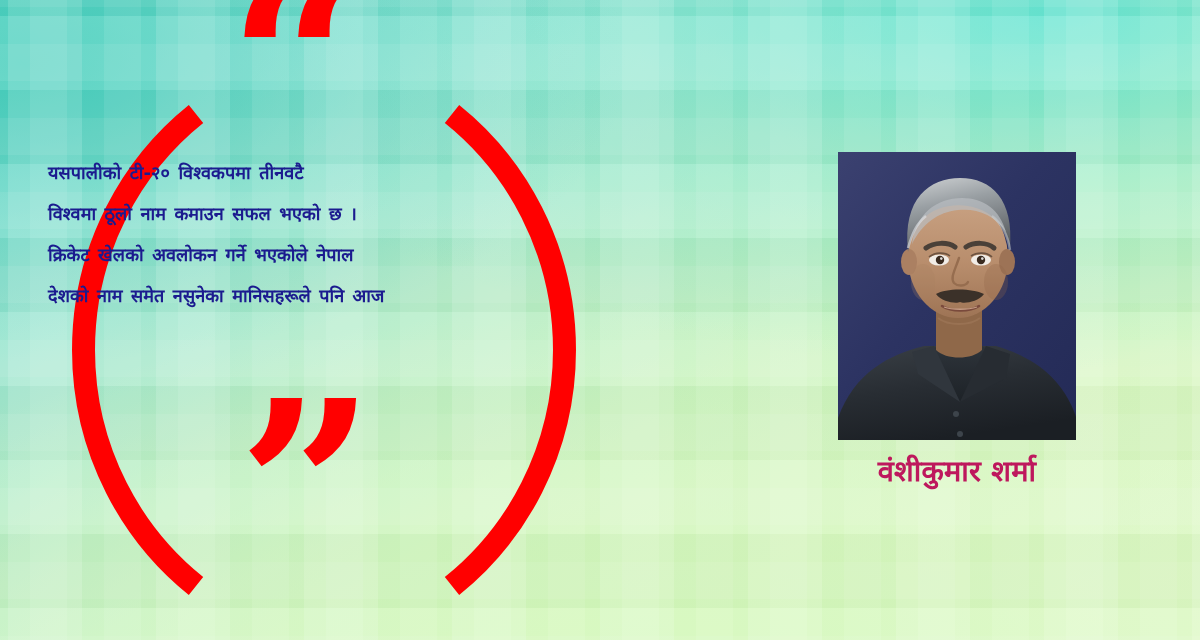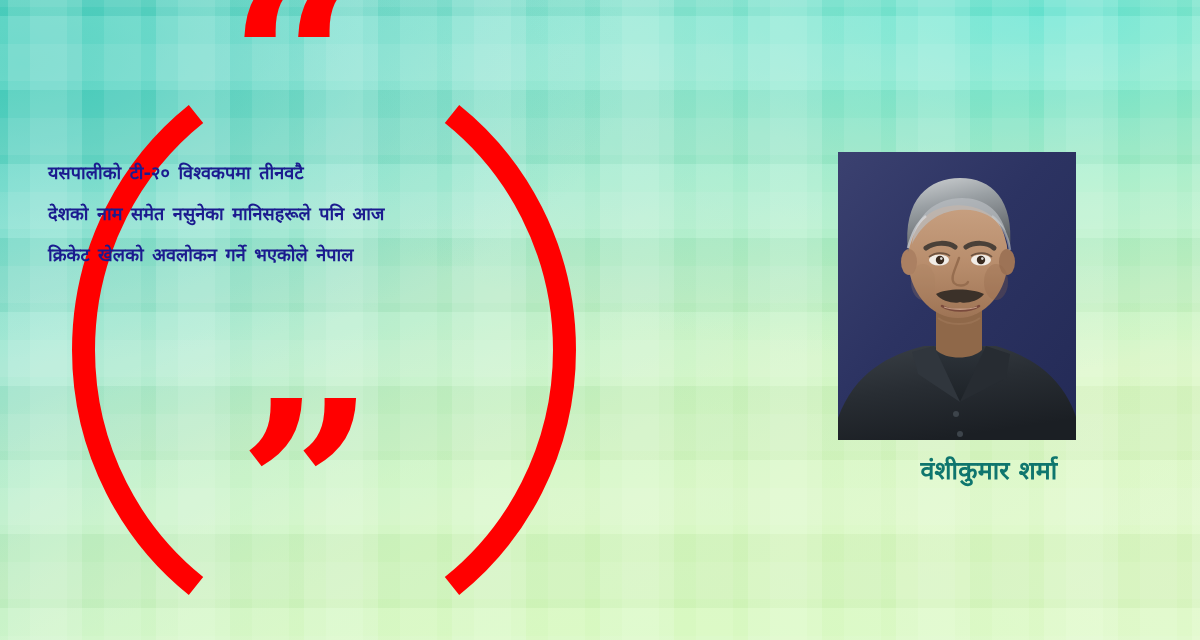--- a/index.html
+++ b/index.html
@@ -130,28 +130,28 @@
     height: 288px;
     overflow: hidden;
     background: #2b3566;
   }
   .portrait {
     position: absolute;
     inset: 0;
   }
   .name {
     position: absolute;
-    left: 838px;
+    left: 806px;
     top: 452px;
     width: 302px;
     text-align: center;
-    color: #0f766e;
+    color: #be185d;
     font-family: "DejaVu Sans", "Liberation Sans", sans-serif;
     font-weight: 700;
-    font-size: 25px;
+    font-size: 29px;
     line-height: 38px;
     letter-spacing: .2px;
   }
 </style>
 </head>
 <body>
 
 <div id="canvas">
 
   <div class="bg-base"></div>
@@ -167,22 +167,23 @@
              A 294 300 0 0 0 196 592" fill="none" stroke="#ff0000" stroke-width="23" stroke-linecap="butt"></path>
 
     <path d="M 452 120
              A 294 300 0 0 1 452 592" fill="none" stroke="#ff0000" stroke-width="23" stroke-linecap="butt"></path>
   </svg>
 
   <div class="qmark qmark-open">“</div>
 
   <div class="quote-text">
     <span class="ln">यसपालीको टी-२० विश्वकपमा तीनवटै</span>
+    <span class="ln">विश्वमा ठूलो नाम कमाउन सफल भएको छ ।</span>
+    <span class="ln">क्रिकेट खेलको अवलोकन गर्ने भएकोले नेपाल</span>
     <span class="ln">देशको नाम समेत नसुनेका मानिसहरूले पनि आज</span>
-    <span class="ln">क्रिकेट खेलको अवलोकन गर्ने भएकोले नेपाल</span>
   </div>
 
   <div class="qmark qmark-close">”</div>
 
   <div class="portrait-wrap">
     <svg class="portrait" viewBox="0 0 238 288" preserveAspectRatio="xMidYMid slice">
       <defs>
         <linearGradient id="bgGrad" x1="0" y1="0" x2="1" y2="1">
           <stop offset="0%" stop-color="#3b4170"></stop>
           <stop offset="45%" stop-color="#2c3362"></stop>

